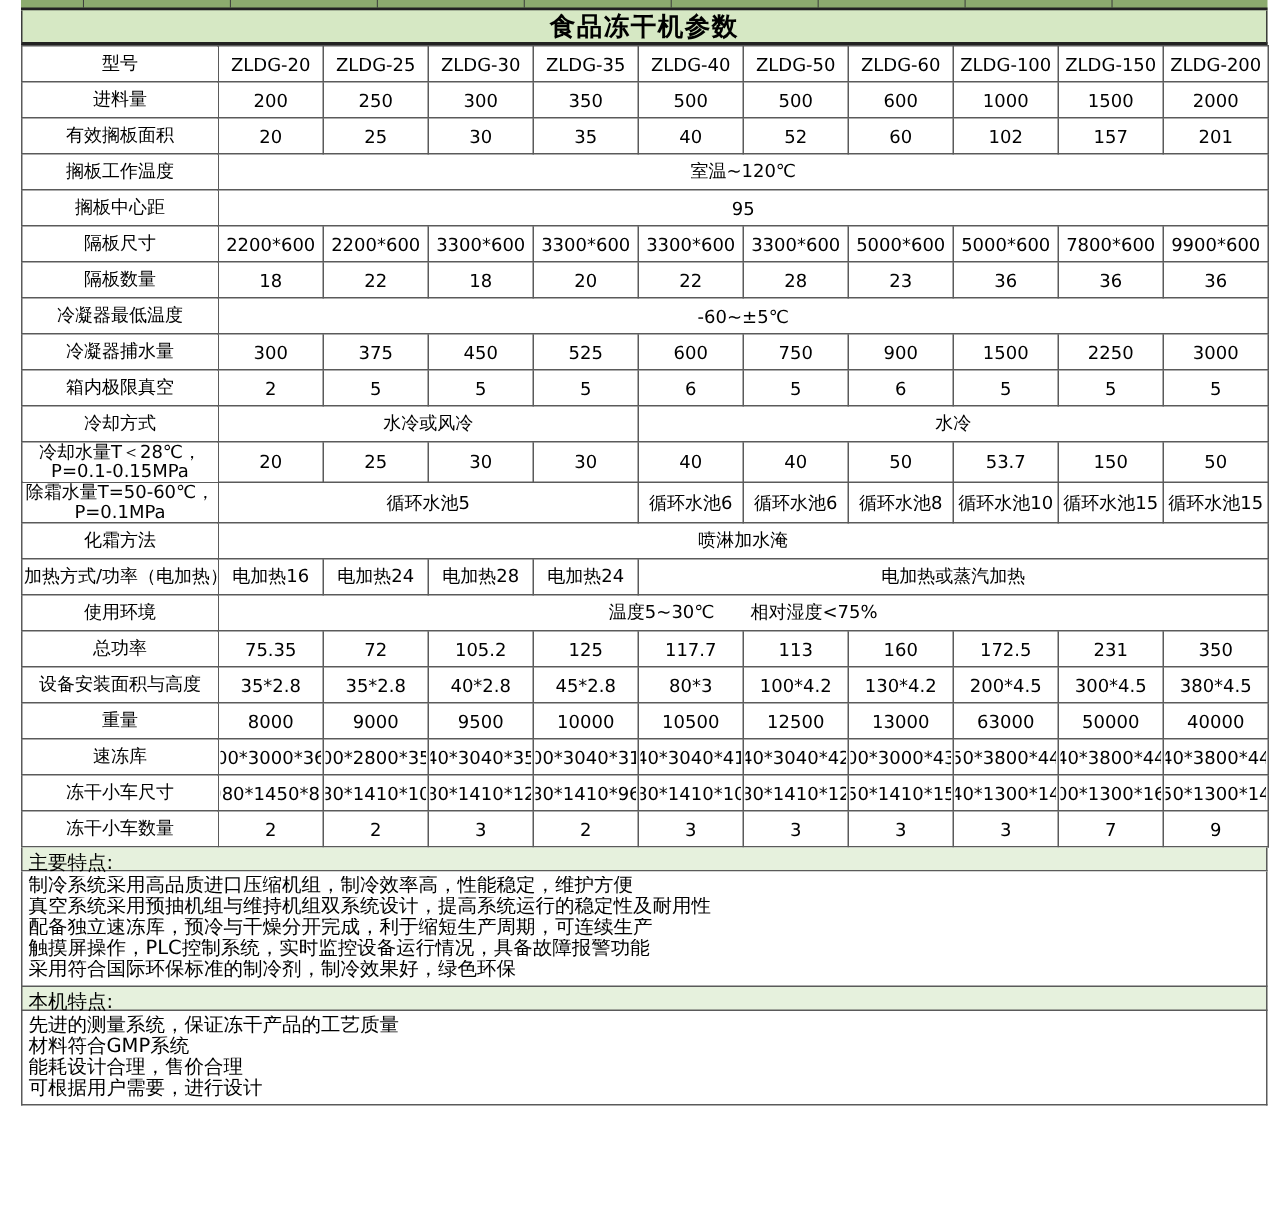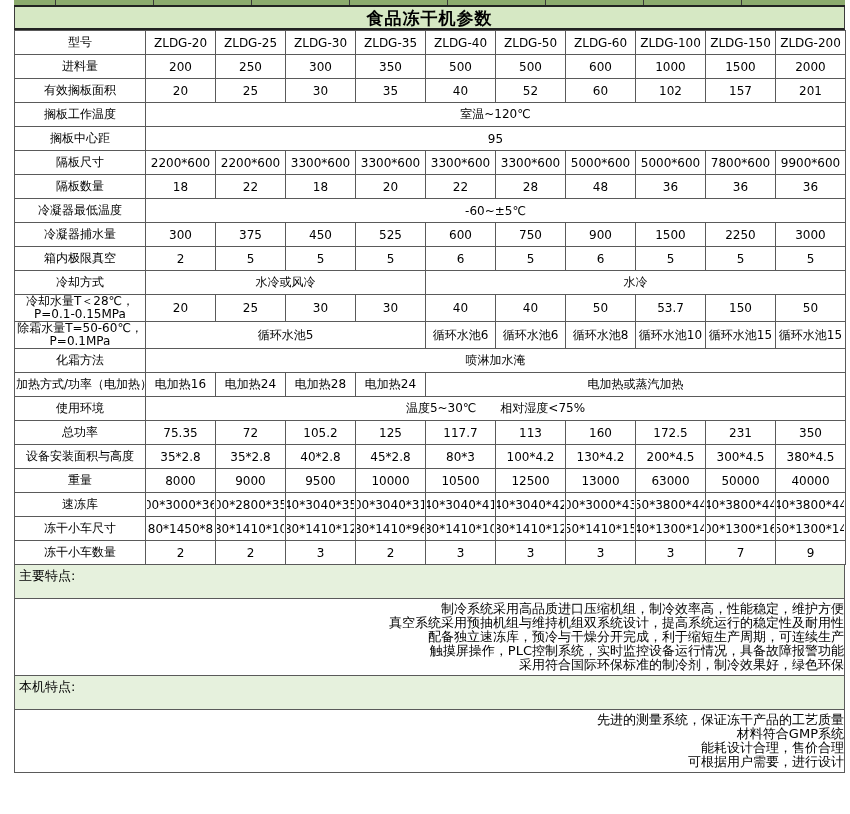--- a/index.html
+++ b/index.html
@@ -37,29 +37,29 @@
     white-space:nowrap;
   }
   table.spec tr.tall td{height:14px;}
   td.rowlabel{background:#fff;font-size:12px;line-height:13px;}
   td.rowlabel .lbl2{display:block;}
   td .clipbox{
     display:flex;justify-content:center;align-items:center;
     width:100%;height:100%;overflow:hidden;white-space:nowrap;
   }
   .sec-head{
-    height:34px;line-height:22px;background:var(--section-bg);
+    height:16px;line-height:22px;background:var(--section-bg);
     border:1px solid var(--border);border-top:none;
     font-size:13px;padding-left:4px;
   }
   .sec-body{
     border:1px solid var(--border);border-top:none;background:#fff;
     font-size:13px;line-height:14px;padding:3px 0 3px 4px;
   }
-  .sec-body .fline{height:14px;white-space:nowrap;overflow:hidden;text-align:right;}
+  .sec-body .fline{height:14px;white-space:nowrap;overflow:hidden;}
 </style>
 </head>
 <body>
 
 <div class="page">
   <div class="top-strip"></div>
   <div class="title-bar">食品冻干机参数</div>
   <table class="spec">
     <colgroup>
       <col style="width:131px">
@@ -127,21 +127,21 @@
           <td>9900*600</td>
         </tr>
         <tr>
           <td class="rowlabel">隔板数量</td>
           <td>18</td>
           <td>22</td>
           <td>18</td>
           <td>20</td>
           <td>22</td>
           <td>28</td>
-          <td>48</td>
+          <td>23</td>
           <td>36</td>
           <td>36</td>
           <td>36</td>
         </tr>
         <tr>
           <td class="rowlabel">冷凝器最低温度</td>
           <td colspan="10">-60~±5℃</td>
         </tr>
         <tr>
           <td class="rowlabel">冷凝器捕水量</td>

